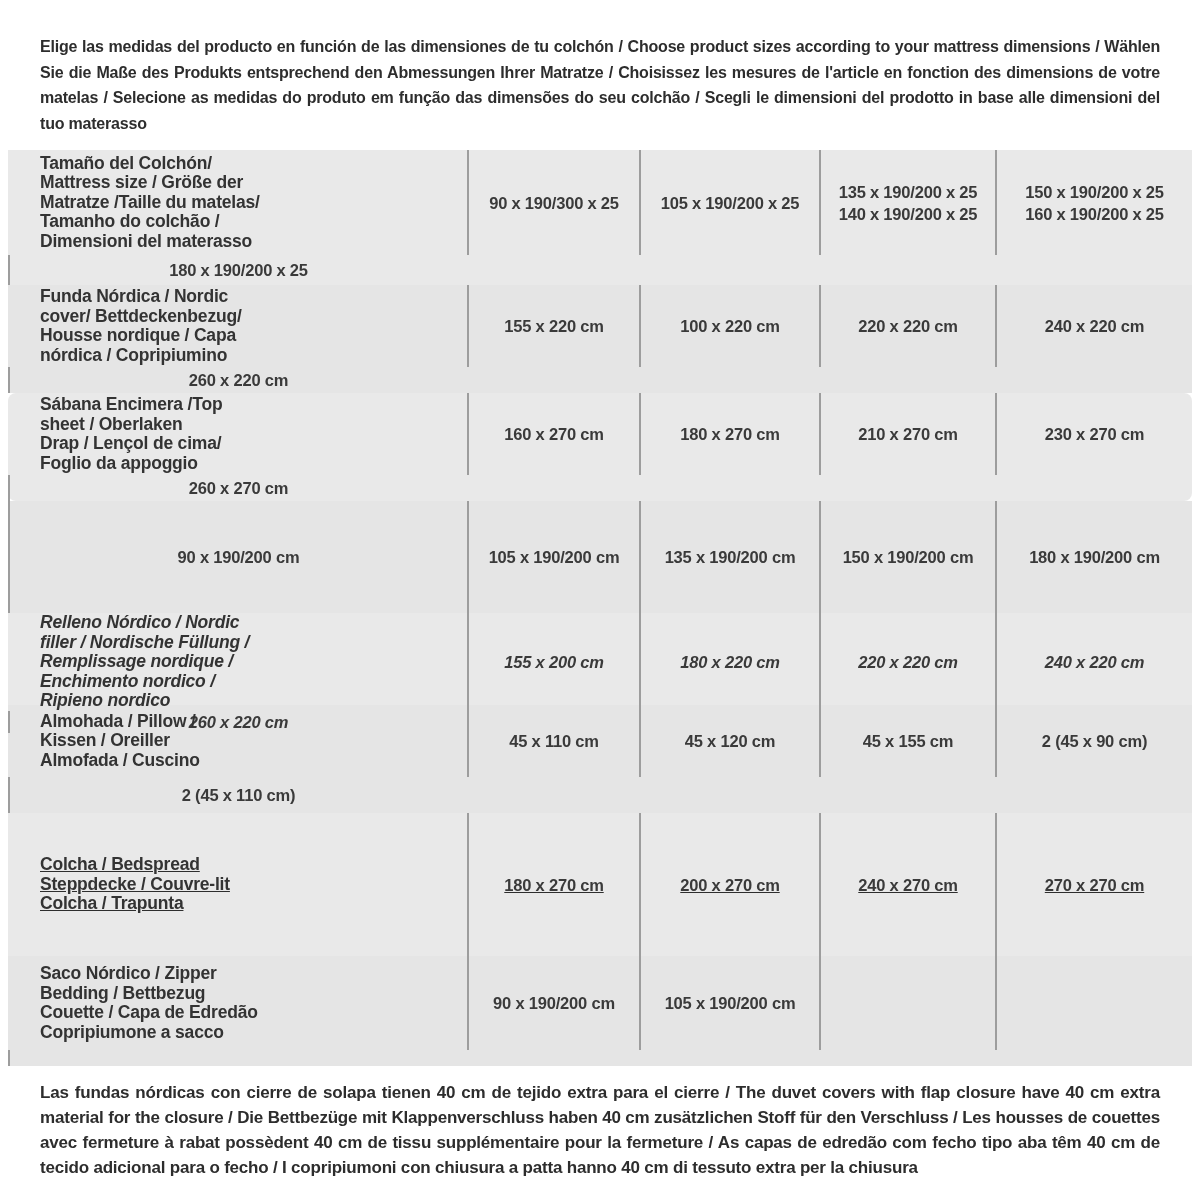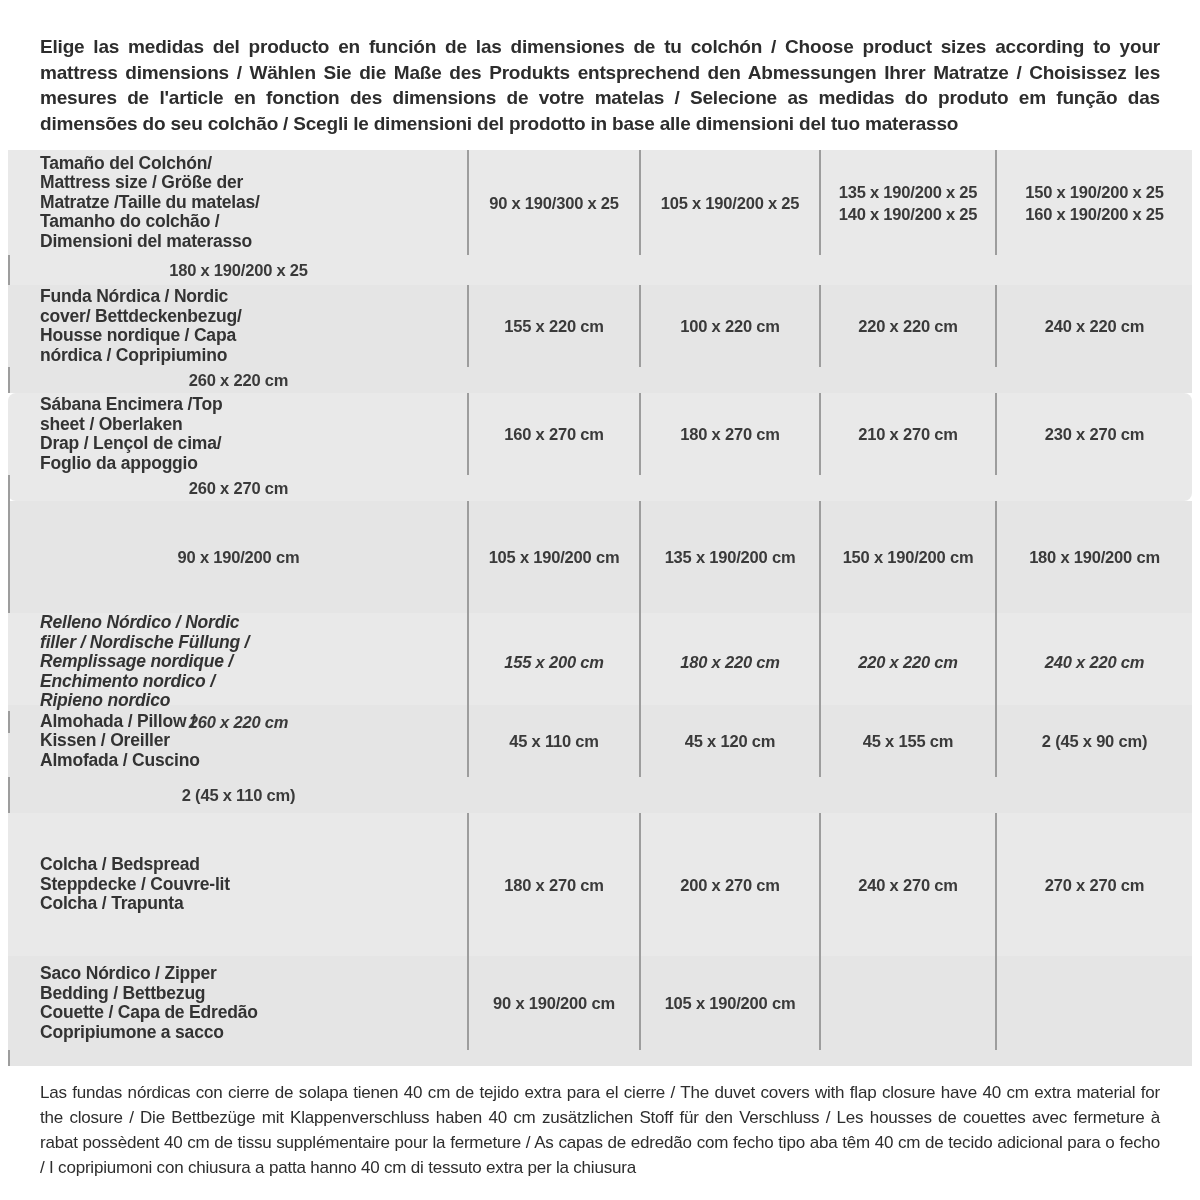--- a/index.html
+++ b/index.html
@@ -7,21 +7,21 @@
     width:1200px;height:1200px;
     background:#ffffff;
     font-family:"Liberation Sans", sans-serif;
     color:#2e2e2e;
     -webkit-font-smoothing:antialiased;
   }
   .page{width:1200px;height:1200px;overflow:hidden;}
 
   .intro{
     margin:34px 40px 14px 40px;
-    font-size:19px;
+    font-size:16px;
     font-weight:700;
     line-height:25.5px;
     letter-spacing:-0.2px;
     text-align:justify;
     color:#2d2d2d;
   }
 
   .size-table{
     margin-left:8px;
     width:1184px;
@@ -56,27 +56,27 @@
     line-height:19.5px;
     color:#333333;
   }
 
   .r-header{height:135px;}
   .r-0{height:108px;}
   .r-1{height:108px;border-radius:8px;}
   .r-2{height:112px;}
   .r-3{height:92px;font-style:italic;}
   .r-4{height:108px;}
-  .r-5{height:143px;}
+  .r-5{height:143px;text-decoration:underline;}
   .r-6{height:110px;}
 
   .footnote{
     margin:14px 40px 0 40px;
     font-size:17px;
-    font-weight:400;
+    font-weight:700;
     line-height:25px;
     letter-spacing:-0.2px;
     text-align:justify;
     color:#2d2d2d;
   }
 </style>
 </head>
 <body>
 
 <div class="page">

